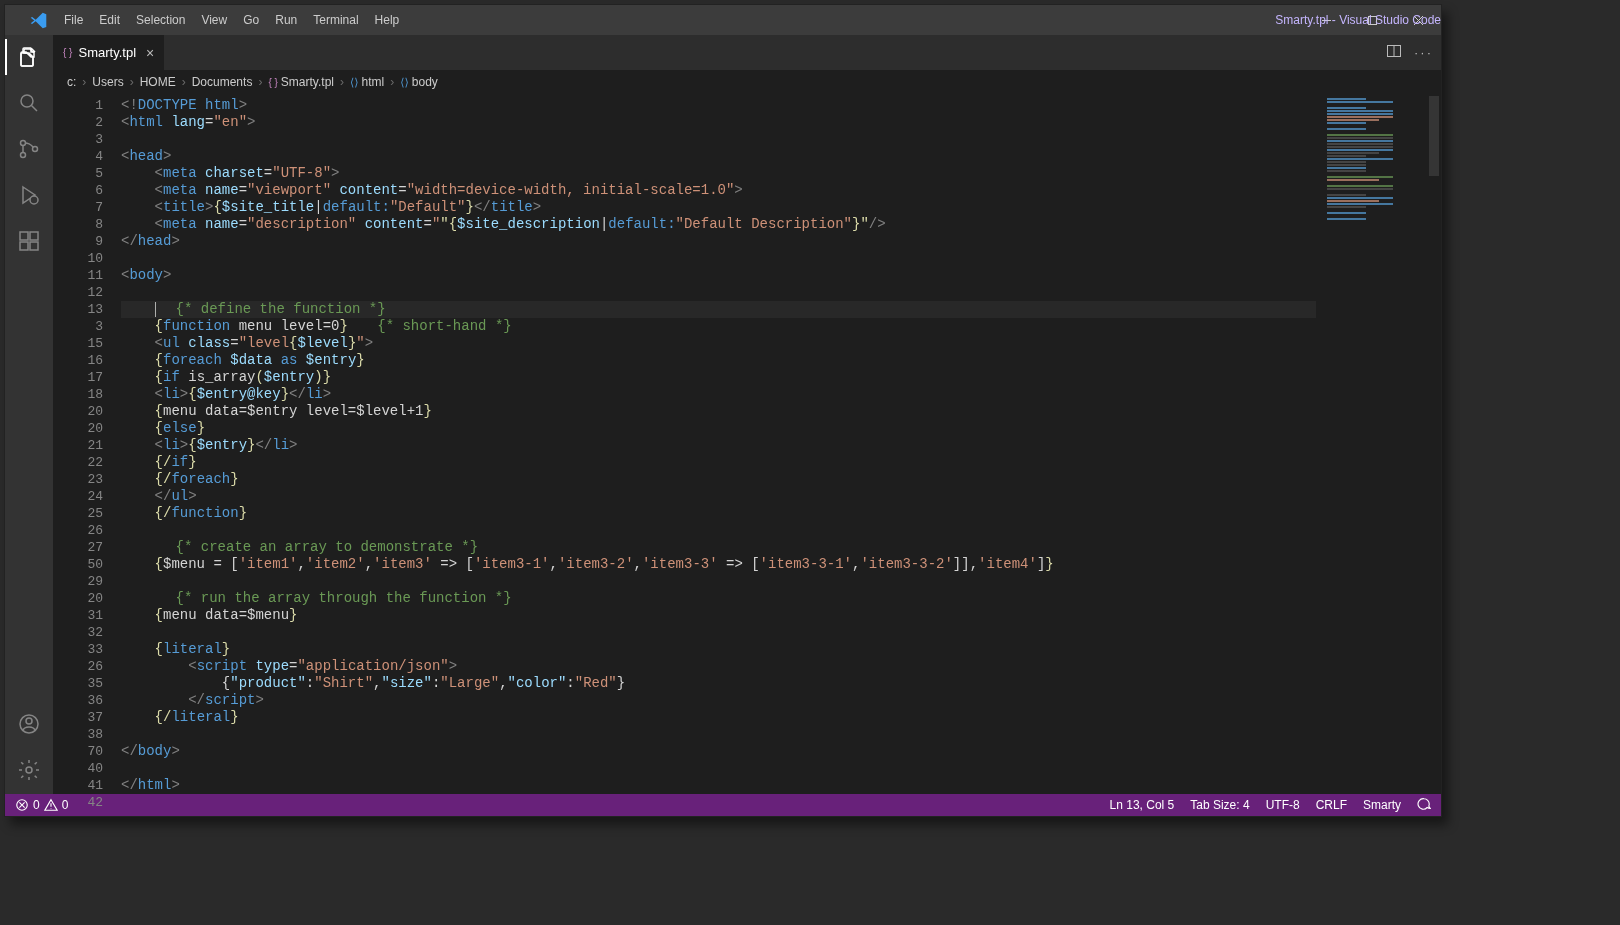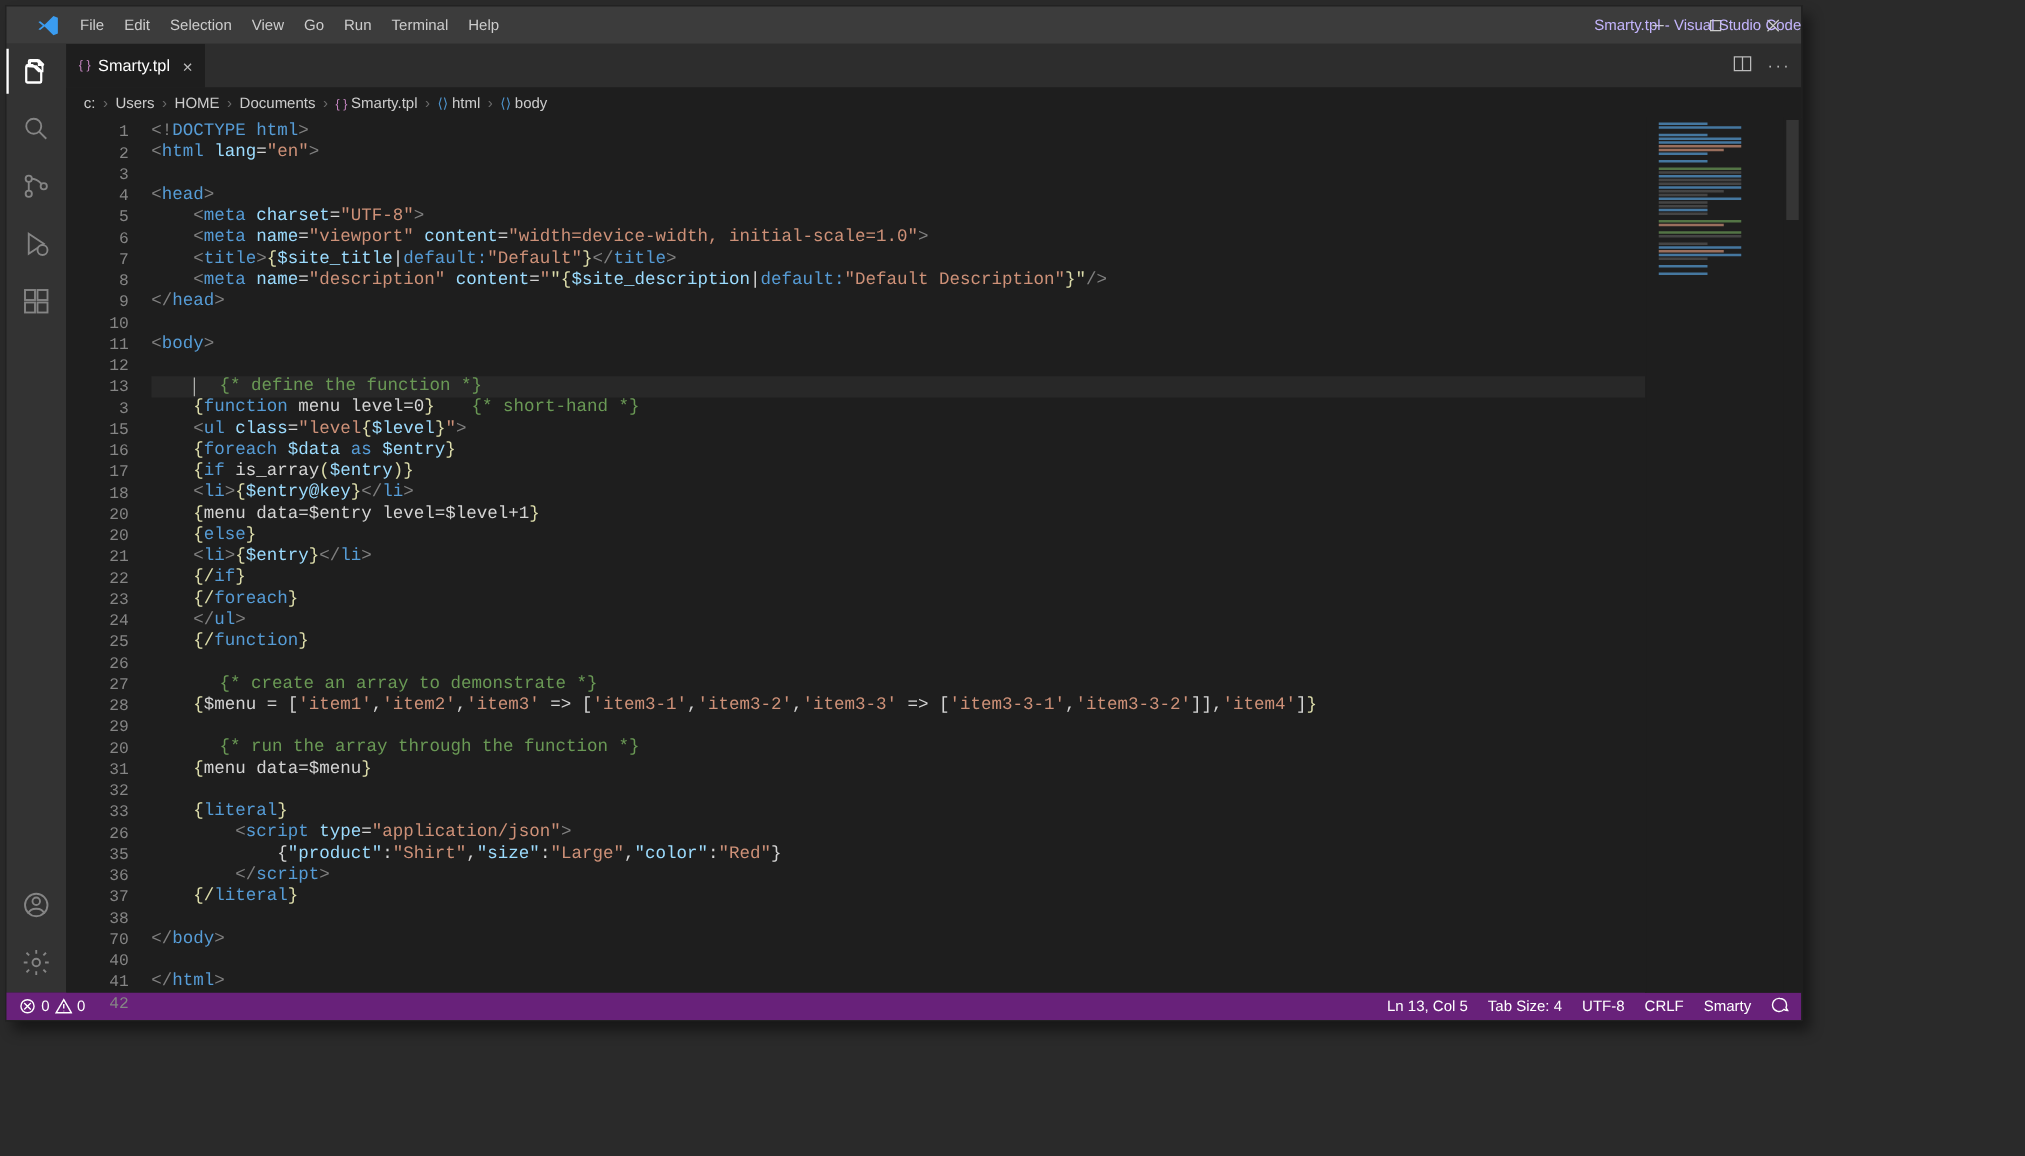--- a/index.html
+++ b/index.html
@@ -246,21 +246,21 @@
             <div class="codeln">18</div>
             <div class="codeln">20</div>
             <div class="codeln">20</div>
             <div class="codeln">21</div>
             <div class="codeln">22</div>
             <div class="codeln">23</div>
             <div class="codeln">24</div>
             <div class="codeln">25</div>
             <div class="codeln">26</div>
             <div class="codeln">27</div>
-            <div class="codeln">28</div>
+            <div class="codeln">50</div>
             <div class="codeln">29</div>
             <div class="codeln">20</div>
             <div class="codeln">31</div>
             <div class="codeln">32</div>
             <div class="codeln">33</div>
             <div class="codeln">26</div>
             <div class="codeln">35</div>
             <div class="codeln">36</div>
             <div class="codeln">37</div>
             <div class="codeln">38</div>

